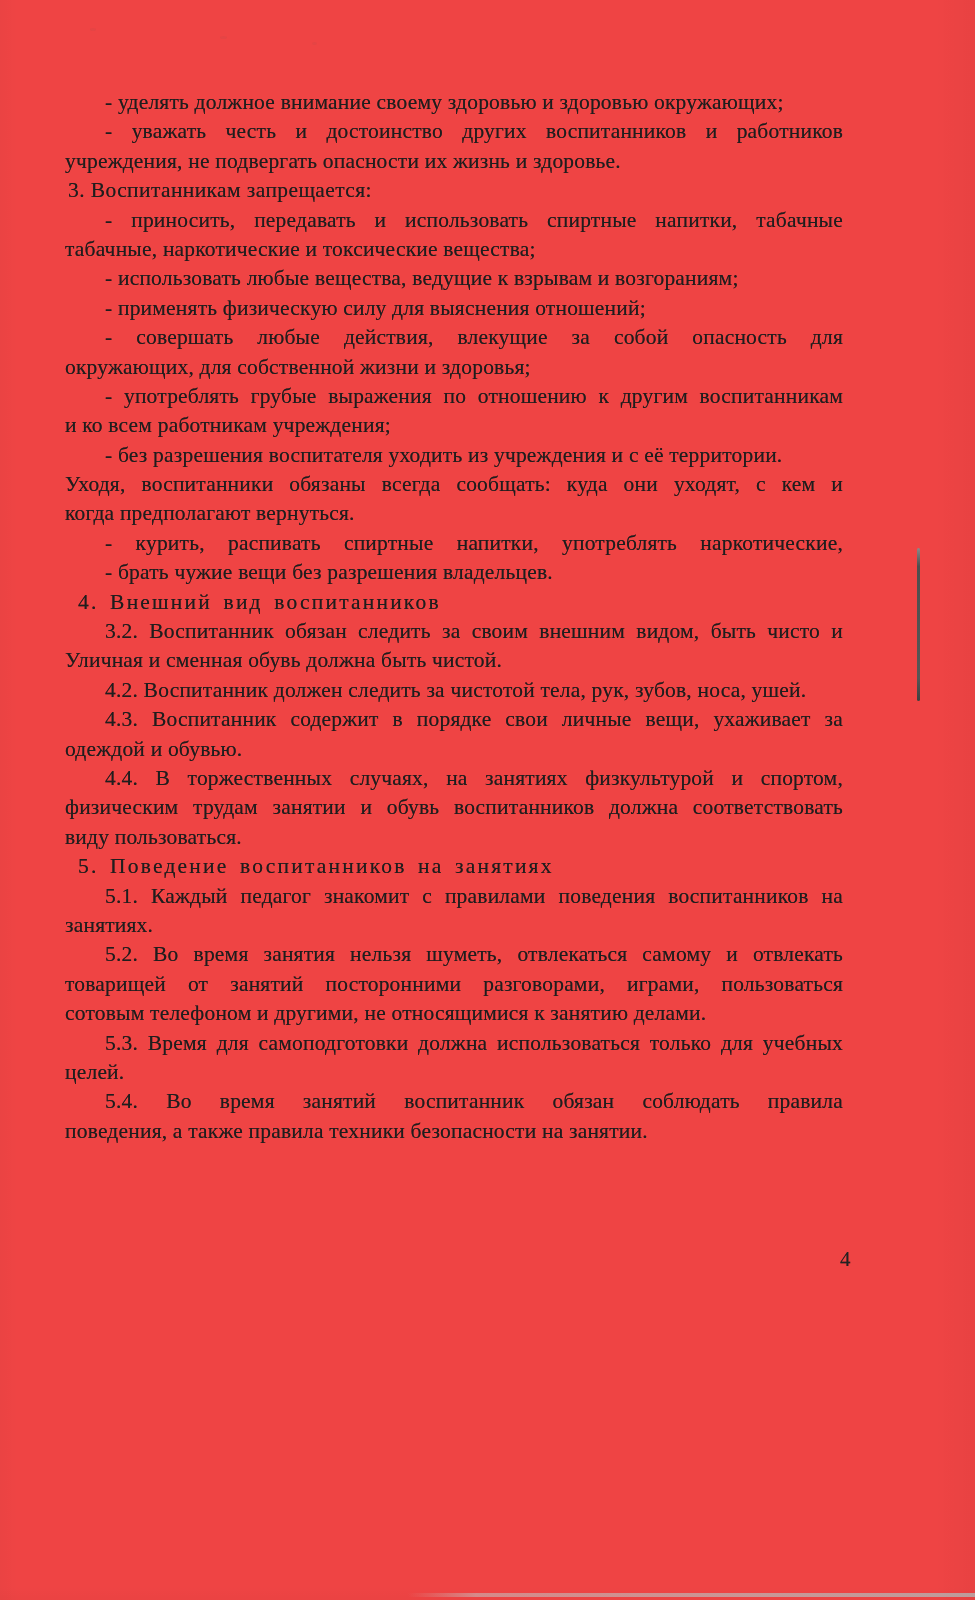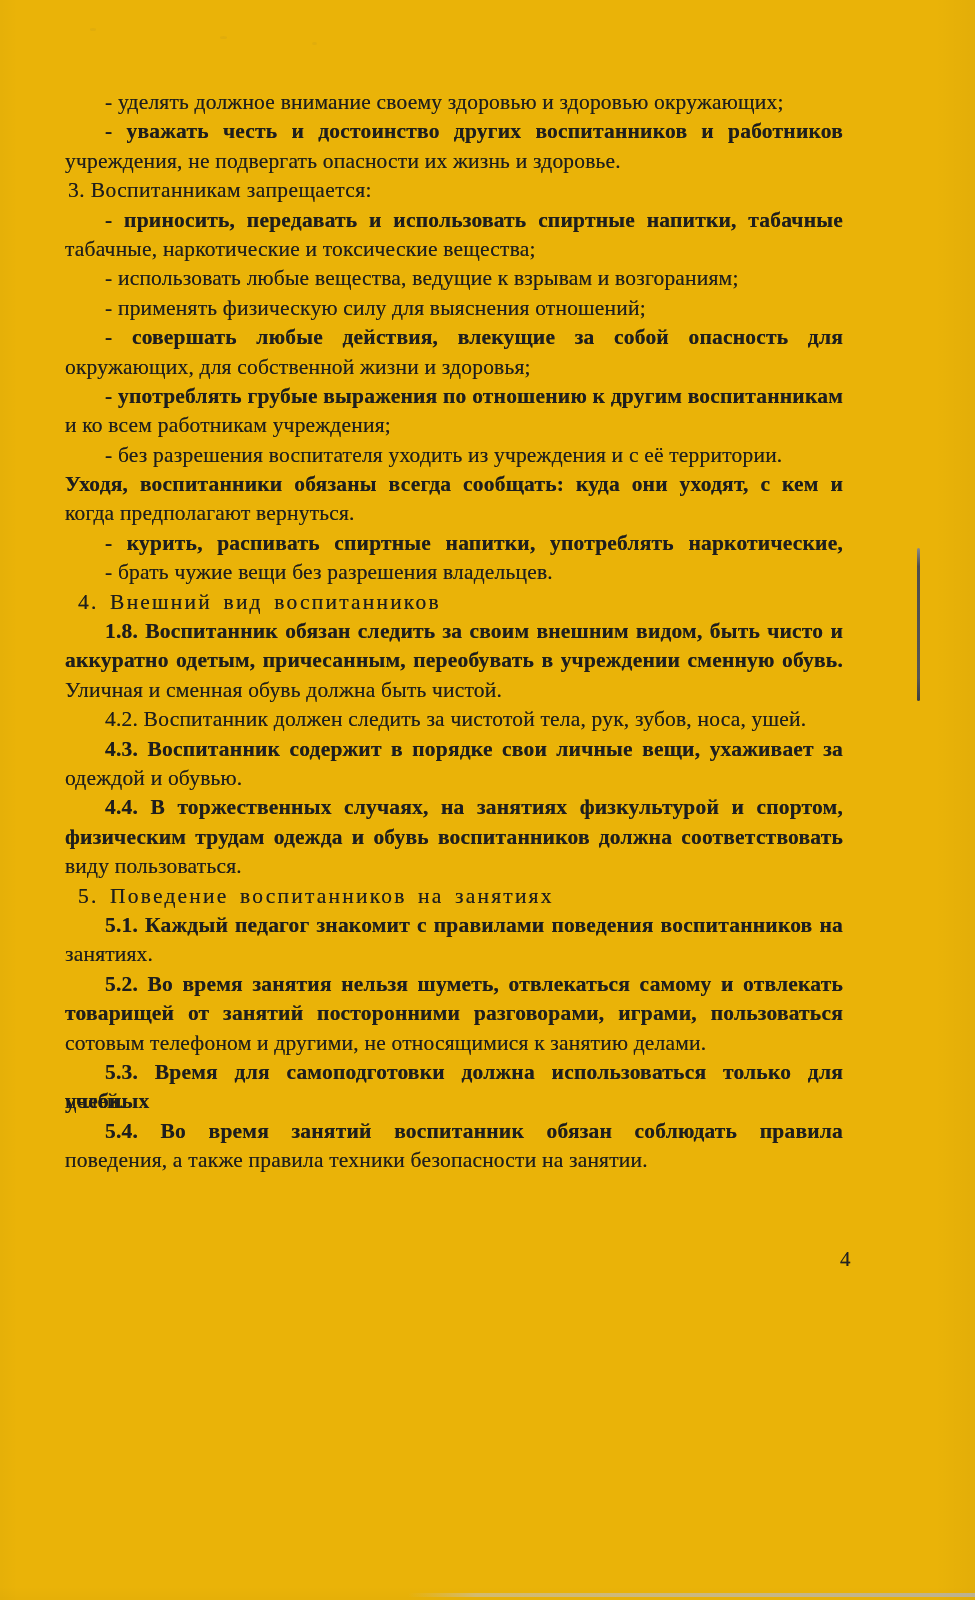--- a/index.html
+++ b/index.html
@@ -4,21 +4,21 @@
 <style>
   html, body {
     margin: 0;
     padding: 0;
     background: #ffffff;
   }
   .page {
     position: relative;
     width: 975px;
     height: 1600px;
-    background: #eab308;
+    background: #ef4444;
     overflow: hidden;
     font-family: "Liberation Serif", "DejaVu Serif", serif;
     color: #1e1e1e;
   }
   
   .page::before {
     content: "";
     position: absolute;
     inset: 0;
     pointer-events: none;
@@ -39,21 +39,20 @@
   .line {
     height: 29.4px;
     line-height: 29.4px;
     white-space: normal;
     text-align: left;
   }
   .line.indent { text-indent: 40px; }
   .line.justify {
     text-align: justify;
     text-align-last: justify;
-    font-weight: bold;
   }
   .line.heading {
     font-weight: normal;
     margin-left: 3px;
     letter-spacing: 0.4px;
   }
   .line.heading-spaced {
     font-weight: normal;
     margin-left: 13px;
     letter-spacing: 2.2px;
@@ -110,28 +109,27 @@
       <div class="line indent justify">- совершать любые действия, влекущие за собой опасность для</div>
       <div class="line">окружающих, для собственной жизни и здоровья;</div>
       <div class="line indent justify">- употреблять грубые выражения по отношению к другим воспитанникам</div>
       <div class="line">и ко всем работникам учреждения;</div>
       <div class="line indent">- без разрешения воспитателя уходить из учреждения и с её территории.</div>
       <div class="line justify">Уходя, воспитанники обязаны всегда сообщать: куда они уходят, с кем и</div>
       <div class="line">когда предполагают вернуться.</div>
       <div class="line indent justify">- курить, распивать спиртные напитки, употреблять наркотические,</div>
       <div class="line indent">- брать чужие вещи без разрешения владельцев.</div>
       <div class="line heading-spaced">4. Внешний вид воспитанников</div>
-      <div class="line indent justify">1.8. Воспитанник обязан следить за своим внешним видом, быть чисто и</div>
-      <div class="line justify">аккуратно одетым, причесанным, переобувать в учреждении сменную обувь.</div>
+      <div class="line indent justify">3.2. Воспитанник обязан следить за своим внешним видом, быть чисто и</div>
       <div class="line">Уличная и сменная обувь должна быть чистой.</div>
       <div class="line indent">4.2. Воспитанник должен следить за чистотой тела, рук, зубов, носа, ушей.</div>
       <div class="line indent justify">4.3. Воспитанник содержит в порядке свои личные вещи, ухаживает за</div>
       <div class="line">одеждой и обувью.</div>
       <div class="line indent justify">4.4. В торжественных случаях, на занятиях физкультурой и спортом,</div>
-      <div class="line justify">физическим трудам одежда и обувь воспитанников должна соответствовать</div>
+      <div class="line justify">физическим трудам занятии и обувь воспитанников должна соответствовать</div>
       <div class="line">виду пользоваться.</div>
       <div class="line heading-spaced">5. Поведение воспитанников на занятиях</div>
       <div class="line indent justify">5.1. Каждый педагог знакомит с правилами поведения воспитанников на</div>
       <div class="line">занятиях.</div>
       <div class="line indent justify">5.2. Во время занятия нельзя шуметь, отвлекаться самому и отвлекать</div>
       <div class="line justify">товарищей от занятий посторонними разговорами, играми, пользоваться</div>
       <div class="line">сотовым телефоном и другими, не относящимися к занятию делами.</div>
       <div class="line indent justify">5.3. Время для самоподготовки должна использоваться только для учебных</div>
       <div class="line">целей.</div>
       <div class="line indent justify">5.4. Во время занятий воспитанник обязан соблюдать правила</div>

